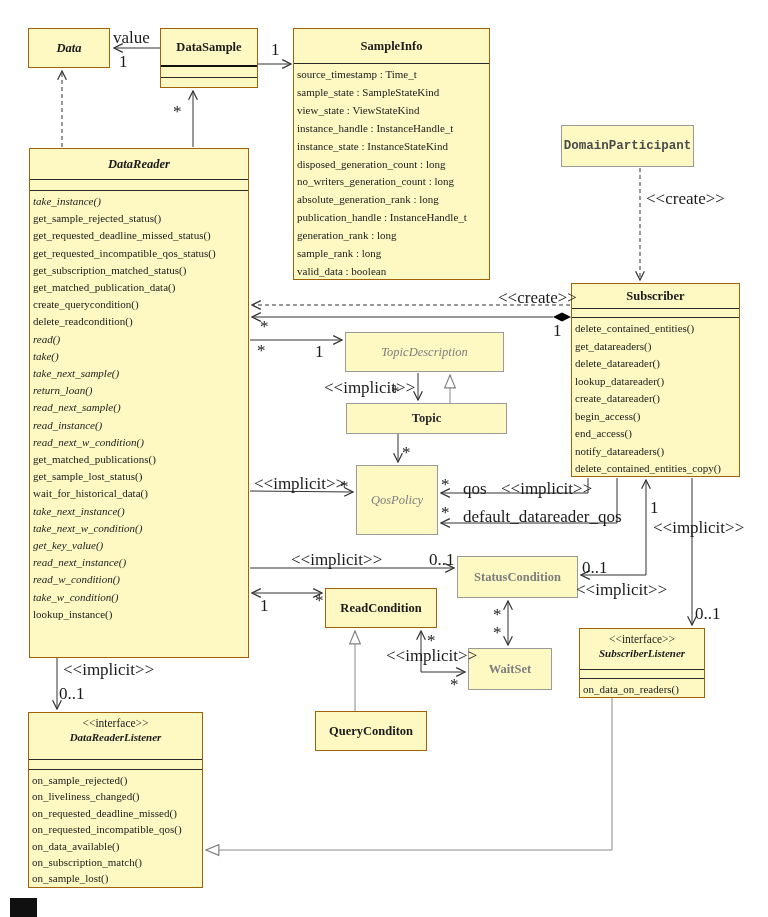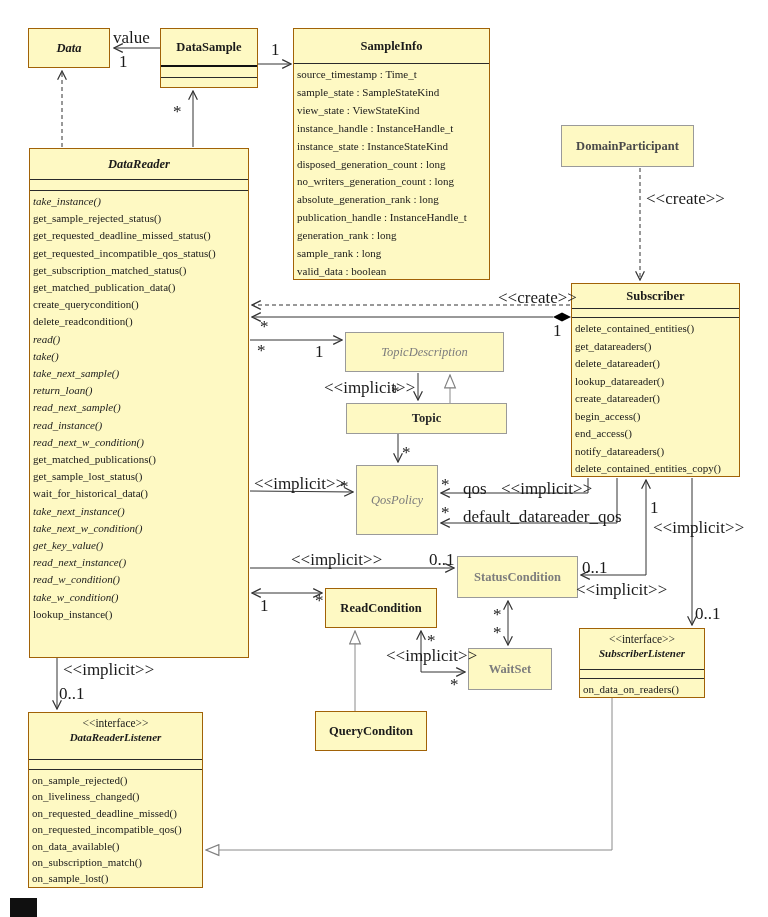--- a/index.html
+++ b/index.html
@@ -146,21 +146,21 @@
     <div class="op it">take_next_instance()</div>
     <div class="op it">take_next_w_condition()</div>
     <div class="op it">get_key_value()</div>
     <div class="op it">read_next_instance()</div>
     <div class="op it">read_w_condition()</div>
     <div class="op it">take_w_condition()</div>
     <div class="op">lookup_instance()</div>
   </div>
 </div>
 
-<div class="box g g2" style="left:561px;top:125px;width:133px;height:42px;">
+<div class="box g g2" style="left:561px;top:125px;width:133px;height:42px;font-family:Liberation Mono, monospace;">
   <div class="t" style="line-height:40px;">DomainParticipant</div>
 </div>
 
 <div class="box" style="left:571px;top:283px;width:169px;height:194px;">
   <div class="t" style="line-height:24px;">Subscriber</div>
   <div class="cmp" style="height:8px;"></div>
   <div class="ops" style="line-height:17.5px;">
     <div class="op">delete_contained_entities()</div>
     <div class="op">get_datareaders()</div>
     <div class="op">delete_datareader()</div>

